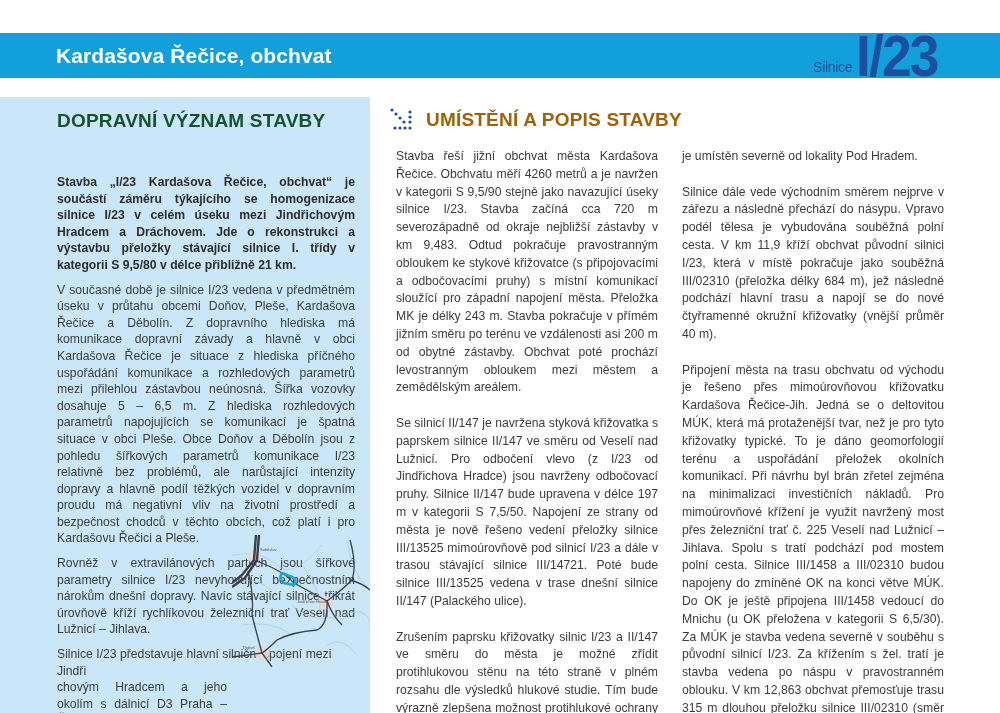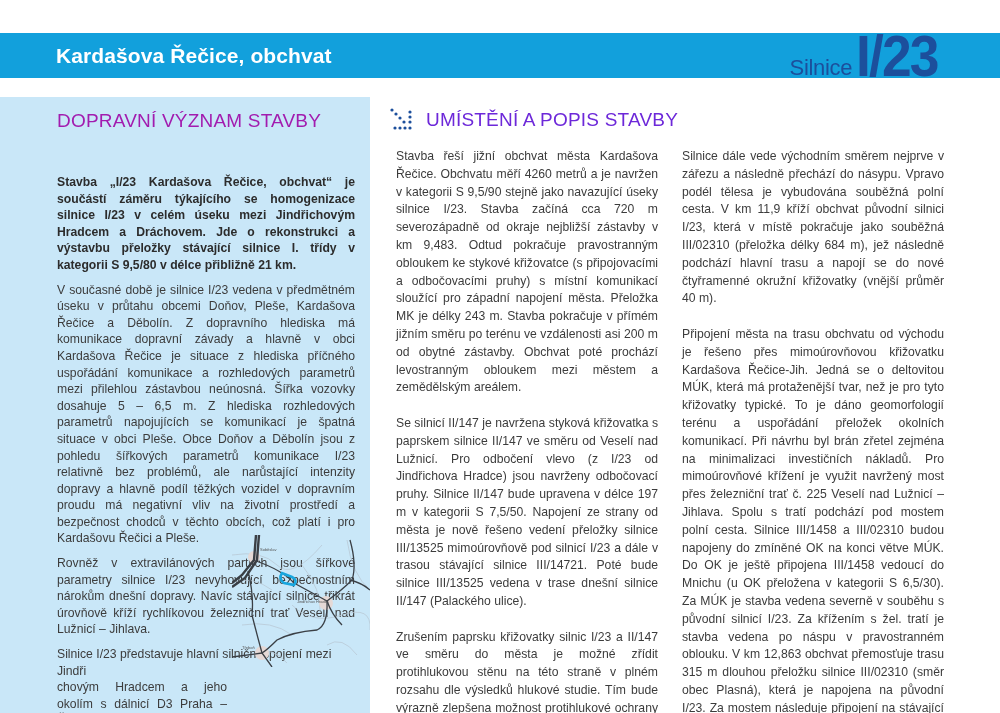--- a/index.html
+++ b/index.html
@@ -10,47 +10,47 @@
     position: absolute; left: 0; top: 33px; width: 1000px; height: 45px;
     background: #12a0dc;
   }
   .header-title {
     position: absolute; left: 56px; top: 38px; height: 36px;
     font-family: "Liberation Sans", sans-serif; font-weight: bold;
     font-size: 21px; line-height: 36px; color: #ffffff; letter-spacing: 0.1px;
   }
   .road-badge { position: absolute; right: 55px; top: 27px; height: 54px; display: flex; align-items: flex-end; }
   .road-badge .silnice {
-    font-size: 22px; color: #1c4f9c; line-height: 19px; margin-right: 4px; margin-bottom: 4px;
+    font-size: 14px; color: #1c4f9c; line-height: 19px; margin-right: 4px; margin-bottom: 4px;
     font-family: "Liberation Sans", sans-serif; letter-spacing: -0.3px; text-align: right;
   }
   .road-badge .number {
     font-size: 58px; font-weight: bold; color: #1c4f9c; line-height: 50px;
     font-family: "Liberation Sans", sans-serif; letter-spacing: -2px; transform: scaleX(0.92); transform-origin: left bottom;
   }
 
   .left-panel {
     position: absolute; left: 0; top: 97px; width: 370px; height: 616px;
     background: #c9e7f8;
   }
   .left-heading {
     position: absolute; left: 57px; top: 110px;
-    font-size: 19px; font-weight: normal; color: #a21caf; letter-spacing: 0.2px;
+    font-size: 19px; font-weight: bold; color: #14532d; letter-spacing: 0.2px;
   }
   .left-body { position: absolute; left: 57px; top: 150px; width: 298px; font-size: 12.2px; line-height: 16.6px; color: #3c3c3c; }
   .left-body p { text-align: justify; margin-bottom: 8px; hyphens: manual; }
   .left-body p.lead { font-weight: bold; color: #2c2c2c; margin-top: 24px; }
 
   .map-wrap { position: absolute; left: 232px; top: 535px; width: 138px; height: 132px; }
   .float-text { width: 170px; }
 
   .right-heading-wrap { position: absolute; left: 388px; top: 106px; display: flex; align-items: center; }
   .dots-icon { width: 28px; height: 28px; margin-right: 10px; }
   .right-heading {
-    font-size: 19px; font-weight: normal; color: #6d28d9; letter-spacing: 0.2px;
+    font-size: 19px; font-weight: bold; color: #a16207; letter-spacing: 0.2px;
   }
   .col { position: absolute; top: 148px; width: 262px; font-size: 12.2px; line-height: 17.8px; color: #3c3c3c; }
   .col p { text-align: justify; margin-bottom: 17.8px; }
   .col1 { left: 396px; }
   .col2 { left: 682px; }
 </style>
 </head>
 <body>
 
 <div class="header-band"></div>
@@ -124,15 +124,16 @@
   <h2 class="right-heading">UMÍSTĚNÍ A POPIS STAVBY</h2>
 </div>
 
 <div class="col col1">
   <p>Stavba řeší jižní obchvat města Kardašova Řečice. Obchvatu měří 4260 metrů a je navržen v kategorii S 9,5/90 stejně jako navazující úseky silnice I/23. Stavba začíná cca 720 m severozápadně od okra­je nejbližší zástavby v km 9,483. Odtud pokračuje pravostranným obloukem ke stykové křižovatce (s připojovacími a odbočovacími pruhy) s místní komunikací sloužící pro západní napojení města. Přeložka MK je délky 243 m. Stavba pokračuje v přímém jižním směru po terénu ve vzdálenosti asi 200 m od obytné zástavby. Obchvat poté prochází levostranným obloukem mezi městem a zeměděl­ským areálem.</p>
   <p>Se silnicí II/147 je navržena styková křižovatka s paprskem silnice II/147 ve směru od Veselí nad Lužnicí. Pro odbočení vlevo (z I/23 od Jindřichova Hradce) jsou navrženy odbočovací pruhy. Silnice II/147 bude upravena v délce 197 m v kategorii S 7,5/50. Napojení ze strany od města je nově ře­šeno vedení přeložky silnice III/13525 mimoúrov­ňově pod silnicí I/23 a dále v trasou stávající silnice III/14721. Poté bude silnice III/13525 vedena v tra­se dnešní silnice II/147 (Palackého ulice).</p>
   <p>Zrušením paprsku křižovatky silnic I/23 a II/147 ve směru do města je možné zřídit protihlukovou stěnu na této straně v plném rozsahu dle výsled­ků hlukové studie. Tím bude výrazně zlepšena možnost protihlukové ochrany domů na východ od nové silnice. Trasa poté pokračuje po náspu k mostu přes říčku Řečice a přes III/13525. Most</p>
 </div>
 
 <div class="col col2">
+  <p>je umístěn severně od lokality Pod Hradem.</p>
   <p>Silnice dále vede východním směrem nejprve v zá­řezu a následně přechází do násypu. Vpravo podél tělesa je vybudována souběžná polní cesta. V km 11,9 kříží obchvat původní silnici I/23, která v mís­tě pokračuje jako souběžná III/02310 (přeložka délky 684 m), jež následně podchází hlavní trasu a napojí se do nové čtyřramenné okružní křižovat­ky (vnější průměr 40 m).</p>
   <p>Připojení města na trasu obchvatu od východu je řešeno přes mimoúrovňovou křižovatku Kardašo­va Řečice-Jih. Jedná se o deltovitou MÚK, která má protaženější tvar, než je pro tyto křižovatky typické. To je dáno geomorfologií terénu a uspořá­dání přeložek okolních komunikací. Při návrhu byl brán zřetel zejména na minimalizaci investičních nákladů. Pro mimoúrovňové křížení je využit na­vržený most přes železniční trať č. 225 Veselí nad Lužnicí – Jihlava. Spolu s tratí podchází pod mos­tem polní cesta. Silnice III/1458 a III/02310 budou napojeny do zmíněné OK na konci větve MÚK. Do OK je ještě připojena III/1458 vedoucí do Mnichu (u OK přeložena v kategorii S 6,5/30). Za MÚK je stavba vedena severně v souběhu s původní sil­nicí I/23. Za křížením s žel. tratí je stavba vedena po náspu v pravostranném oblouku. V km 12,863 obchvat přemosťuje trasu 315 m dlouhou přelož­ku silnice III/02310 (směr obec Plasná), která je napojena na původní I/23. Za mostem následuje připojení na stávající I/23 v km 13,552.</p>
 </div>
 
 </body></html>

